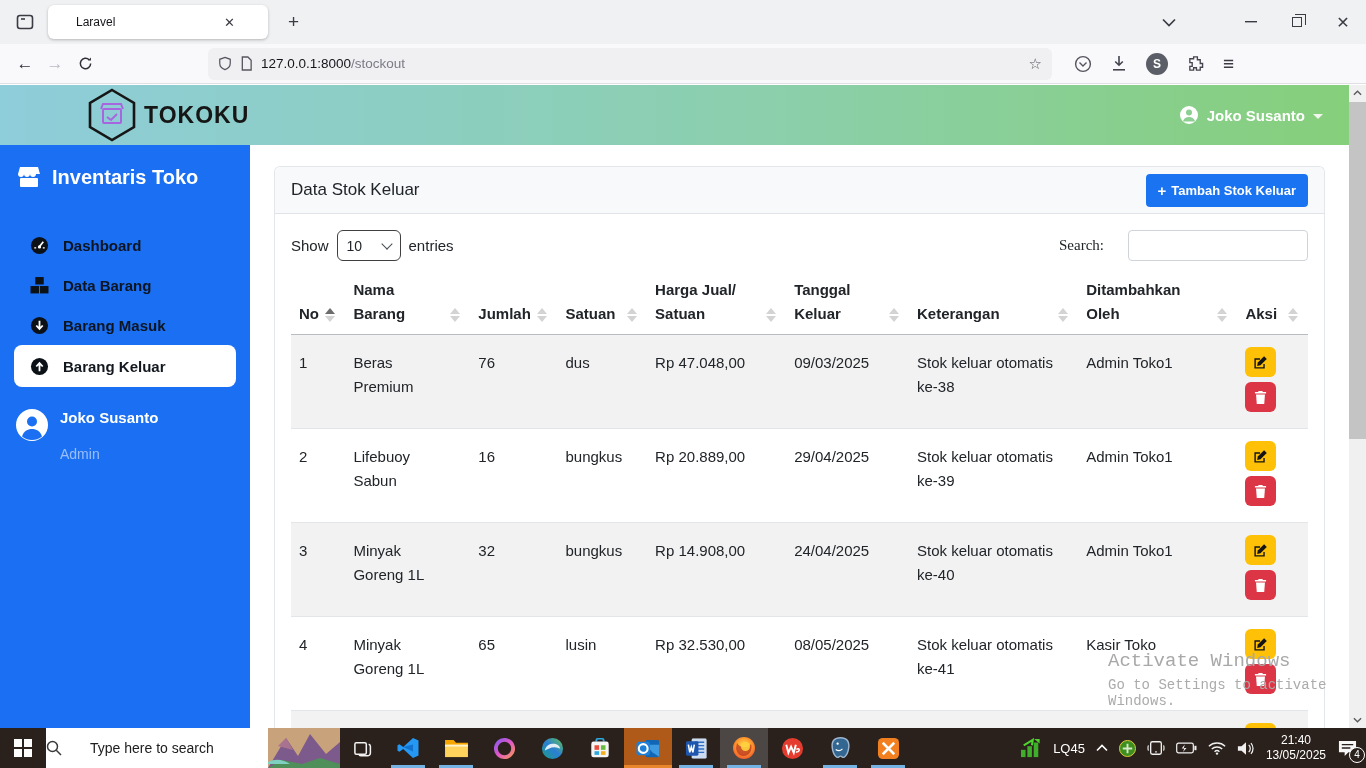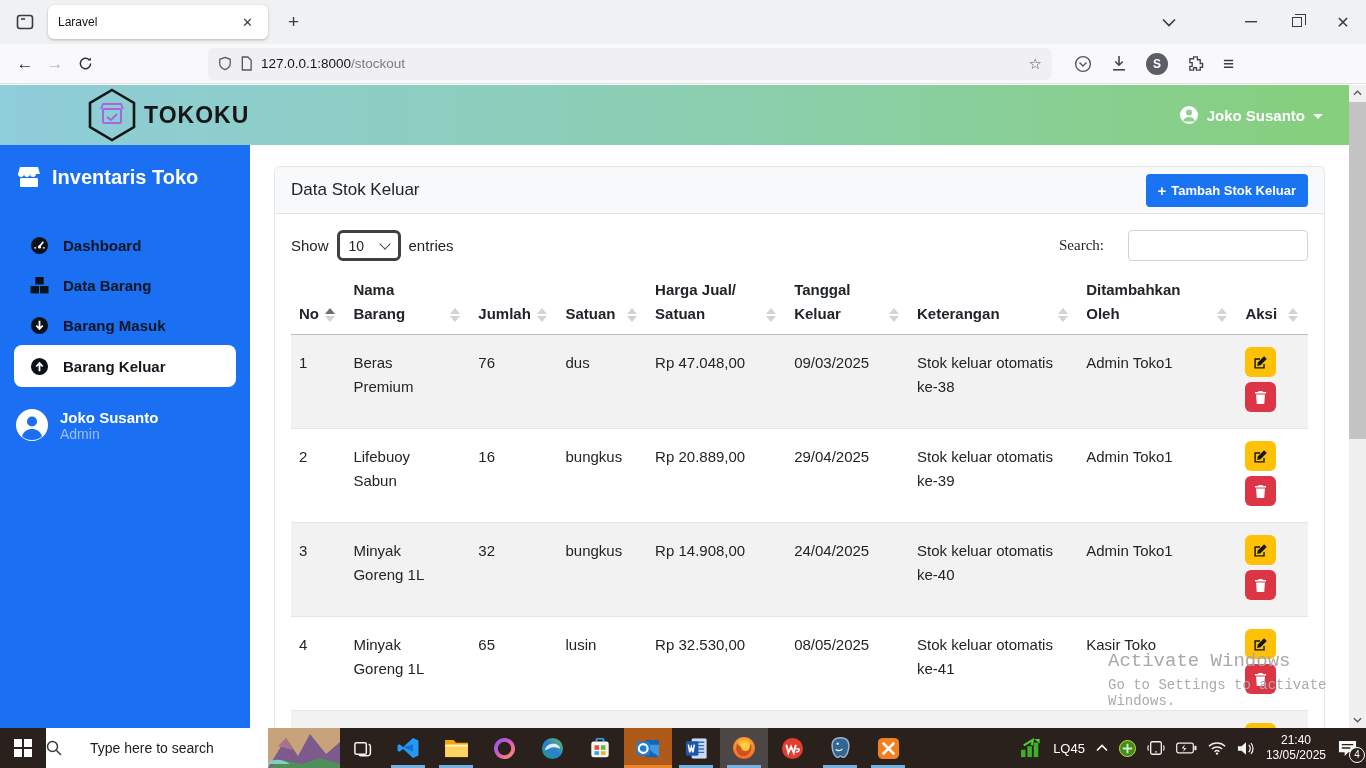--- a/index.html
+++ b/index.html
@@ -6,21 +6,21 @@
   html,body { width:1366px; height:768px; overflow:hidden;
     font-family:"Liberation Sans","DejaVu Sans",sans-serif; background:#fff; }
   body { position:relative; }
   svg { display:block; }
 
   
   .tabbar { position:absolute; top:0; left:0; right:0; height:44px; background:#f0f1f3;
     display:flex; align-items:center; }
   .ffview { width:30px; height:30px; margin-left:10px; display:flex; align-items:center; justify-content:center; border-radius:4px; }
   .tab { width:220px; height:34px; margin-left:8px; background:#fff; border-radius:6px;
-    box-shadow:0 1px 3px rgba(0,0,0,.25); display:flex; align-items:center; padding:0 10px; }
+    box-shadow:0 1px 3px rgba(0,0,0,.25); display:flex; align-items:center; padding:0 28px; }
   .tab-title { flex:1; font-size:12px; color:#15141a; }
   .tab-close { font-size:13px; color:#3b3b44; padding:2px 5px; }
   .newtab { font-size:19px; color:#3b3b44; margin-left:14px; padding:0 6px; }
   .winctl { position:absolute; right:0; top:0; height:44px; display:flex; align-items:center; }
   .winctl .wbtn { width:46px; height:44px; display:flex; align-items:center; justify-content:center; color:#3b3b44; }
   .alltabs { position:absolute; right:190px; top:0; height:44px; display:flex; align-items:center; color:#3b3b44; }
   .restore-glyph { width:10px; height:10px; border:1px solid #3b3b44; position:relative; background:#f0f1f3; }
   .restore-glyph:before { content:""; position:absolute; left:2px; top:-4px; width:10px; height:10px; border:1px solid #3b3b44; border-bottom:none; border-left:none; }
 
   .toolbar { position:absolute; top:44px; left:0; right:0; height:40px; background:#f9f9fb;
@@ -58,35 +58,35 @@
   .sidebar { position:absolute; top:145px; left:0; width:250px; bottom:40px; background:#1a6ff2; }
   .side-title { display:flex; align-items:center; gap:10px; padding:20px 16px 0 16px;
     color:#fff; font-size:20px; font-weight:600; }
   .nav { margin-top:36px; }
   .nav-item { height:40px; display:flex; align-items:center; gap:14px; padding:0 0 0 30px;
     font-size:15px; font-weight:600; color:#0e1520; }
   .nav-item + .nav-item { margin-top:0; }
   .nav-item.active { background:#fff; border-radius:8px; margin:0 14px; padding-left:16px; height:42px; color:#13181f; }
   .side-user { display:flex; align-items:flex-start; gap:12px; padding:22px 16px 0 16px; }
   .side-user-name { color:#fff; font-size:15px; font-weight:700; }
-  .side-user-role { color:rgba(255,255,255,.55); font-size:14px; margin-top:0; }
+  .side-user-role { color:rgba(255,255,255,.55); font-size:14px; margin-top:20px; }
 
   
   .content { position:absolute; left:250px; top:145px; right:17px; bottom:40px; background:#fff; overflow:hidden; }
   .card { margin:21px 24px 0 24px; border:1px solid #e4e7ea; border-bottom:none; border-radius:6px 6px 0 0; }
   .card-header { background:#f8f9fa; border-bottom:1px solid #e0e4e8; border-radius:6px 6px 0 0;
     padding:10px 16px; display:flex; align-items:center; justify-content:space-between; height:47px; }
   .card-title { font-size:17px; color:#212529; }
   .btn-add { background:#1a73f1; color:#fff; border:none; border-radius:4px; font-size:13px; font-weight:600;
     padding:8px 12px; display:flex; align-items:center; gap:5px; font-family:inherit; }
   .btn-add .plus { font-size:15px; font-weight:700; }
   .card-body { padding:16px 16px 0 16px; background:#fff; }
   .controls { display:flex; align-items:center; justify-content:space-between; font-size:15px; color:#212529; }
   .lenbox { display:flex; align-items:center; gap:8px; }
-  .lenselect { width:64px; height:31px; border:3px solid #404040; border-radius:6px; background:#fff;
+  .lenselect { width:64px; height:31px; border:1px solid #404040; border-radius:6px; background:#fff;
     display:flex; align-items:center; justify-content:space-between; padding:8px 9px; font-size:14px; color:#212529; }
   .chev { width:8px; height:8px; border-right:1.6px solid #454c54; border-bottom:1.6px solid #454c54; transform:rotate(45deg); margin-top:-4px; }
   .searchbox { display:flex; align-items:center; gap:24px;font-family:Liberation Serif, serif; }
   .search-input { width:180px; height:31px; border:1px solid #cfd4da; border-radius:4px; background:#fff; font-family:inherit; font-size:14px; padding:0 8px; }
 
   table.dt { width:100%; border-collapse:collapse; margin-top:13px; font-size:15px; color:#212529; }
   .dt th { text-align:left; font-weight:700; vertical-align:bottom; padding:4px 26px 8px 8px;
     position:relative; border-bottom:1px solid #b9bdc2; line-height:24px; }
   .dt td { vertical-align:top; padding:16px 8px; line-height:24px; border-top:1px solid #e3e6e9; }
   .dt thead th { border-top:none; }

